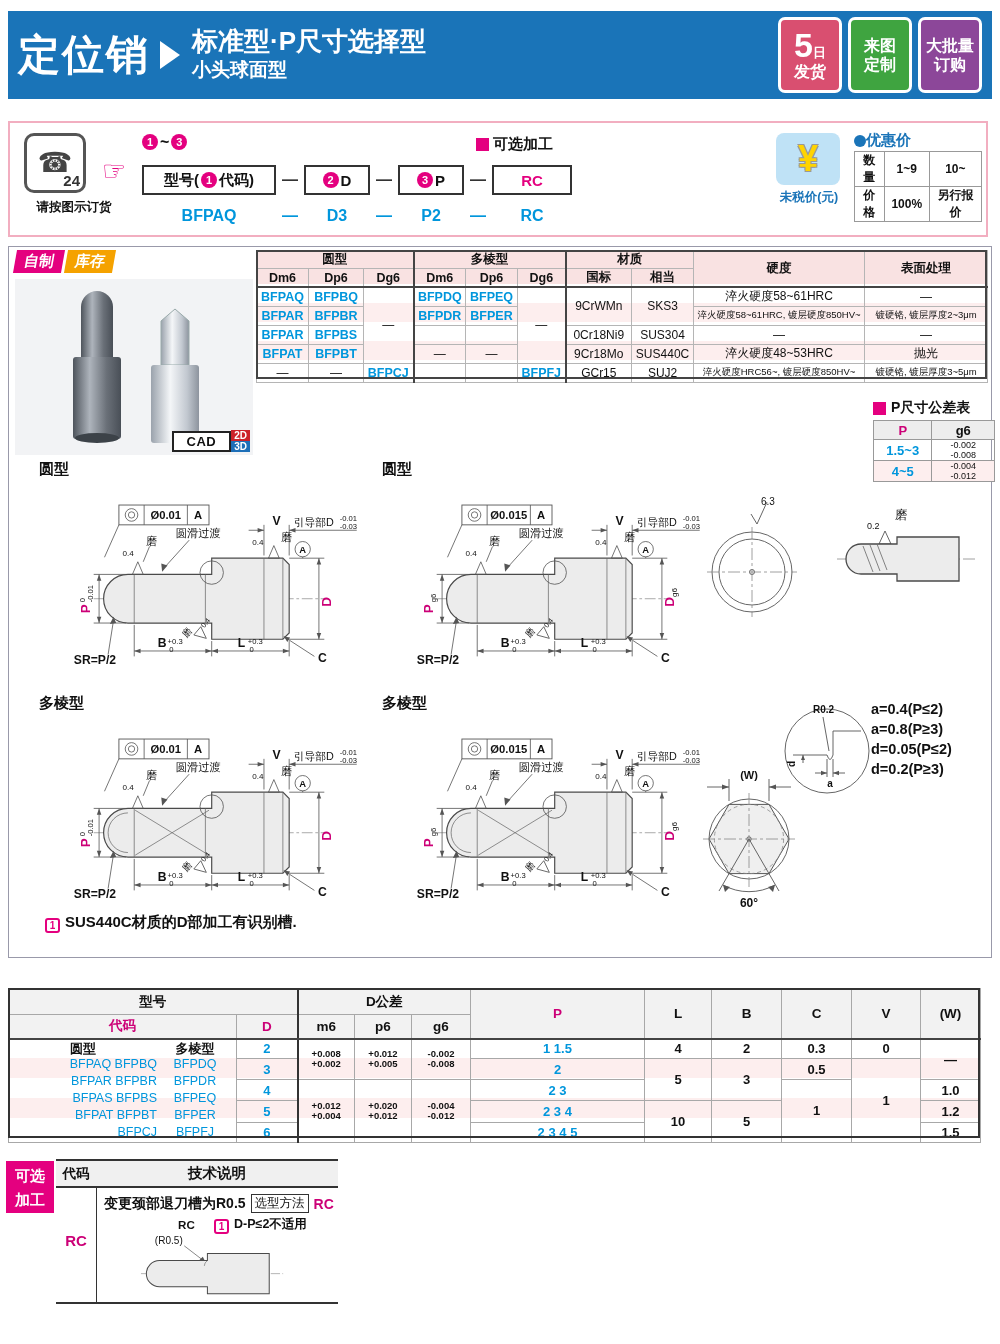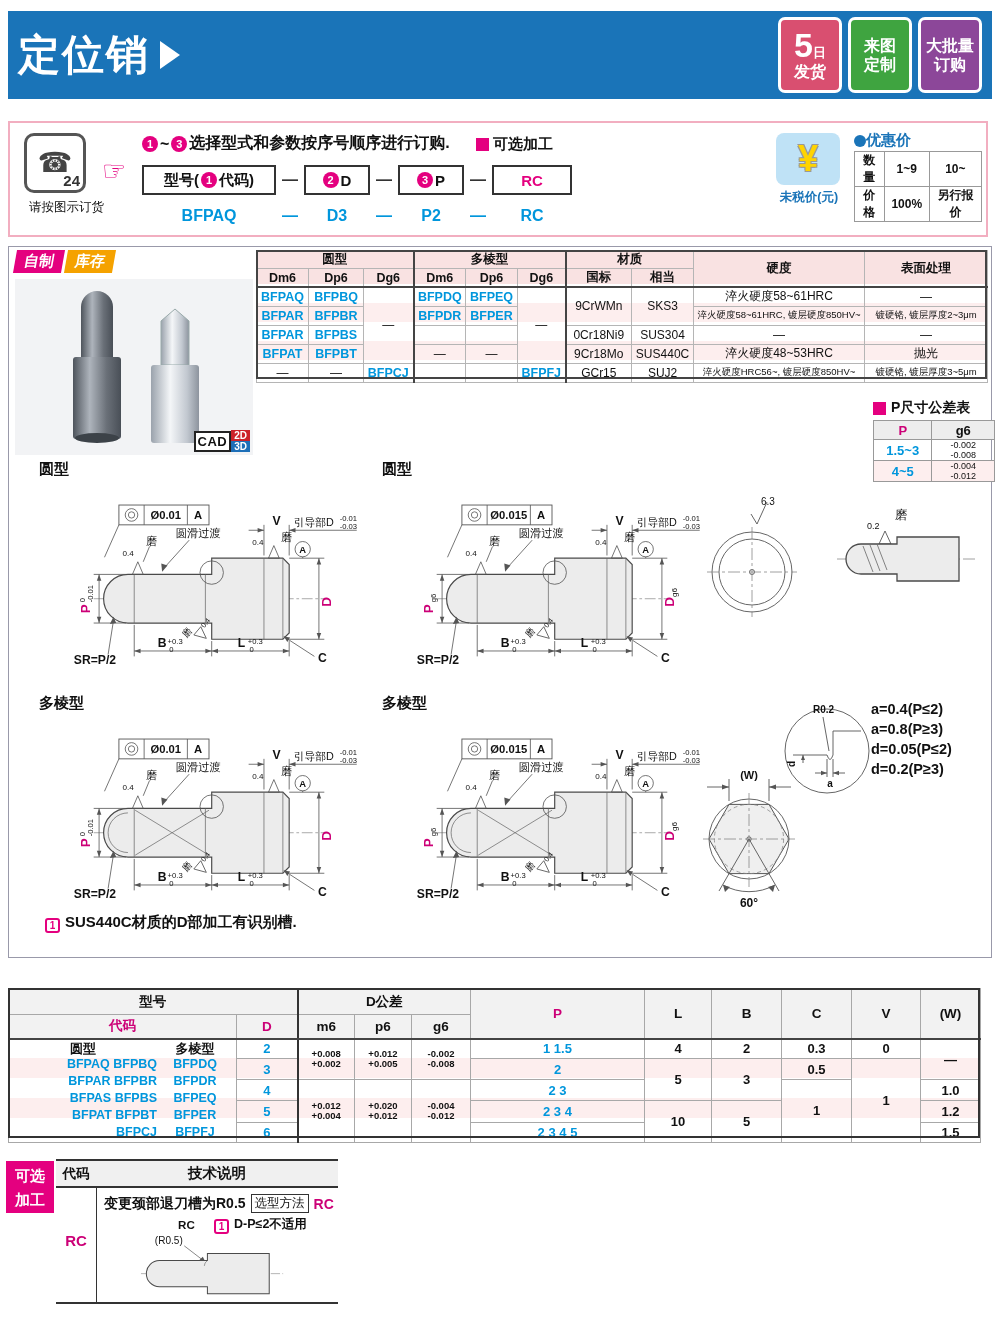--- a/index.html
+++ b/index.html
@@ -17,21 +17,21 @@
 .hbadge{width:64px;height:76px;border:3px solid #fff;border-radius:7px;color:#fff;font-weight:bold;display:flex;flex-direction:column;align-items:center;justify-content:center;text-align:center}
 .hbadge .big{font-size:34px;line-height:30px}
 .hbadge .sm{font-size:13px}
 .hbadge .ln{font-size:16px;line-height:19px}
 
 
 .order{position:absolute;left:8px;top:118px;width:980px;height:116px;border:2px solid #f2aec0;background:#fff}
 .phone{position:absolute;left:14px;top:10px;width:62px;height:60px;border:3px solid #555;border-radius:10px;display:flex;align-items:center;justify-content:center;position:absolute}
 .phone .tel{font-size:28px;color:#444;line-height:1}
 .phone .n24{position:absolute;right:3px;bottom:1px;font-size:15px;font-weight:bold;color:#333}
-.phone-cap{position:absolute;left:2px;top:76px;width:92px;text-align:right;font-size:12.5px;font-weight:normal}
+.phone-cap{position:absolute;left:18px;top:76px;width:92px;text-align:center;font-size:12.5px;font-weight:bold}
 .hand{position:absolute;left:92px;top:32px;font-size:27px;color:#e4007f;font-weight:bold}
 .o-line1{position:absolute;left:132px;top:10px;display:flex;align-items:center;gap:2px;font-size:16px;font-weight:bold}
 .circ{display:inline-flex;width:16px;height:16px;border-radius:50%;background:#e4007f;color:#fff;font-size:11px;align-items:center;justify-content:center;font-weight:bold}
 .o-opt{position:absolute;left:466px;top:12px;display:flex;align-items:center;gap:4px;font-size:15px;font-weight:bold}
 .sq{display:inline-block;width:13px;height:13px;background:#e4007f}
 .o-boxes{position:absolute;left:132px;top:42px;display:flex;align-items:center}
 .obox{height:30px;border:2px solid #333;display:flex;align-items:center;justify-content:center;font-size:15px;font-weight:bold;gap:2px;background:#fff}
 .odash{width:28px;text-align:center;font-size:16px;font-weight:bold;color:#333}
 .o-example{position:absolute;left:132px;top:84px;display:flex;align-items:center;color:#0096dc;font-size:16px;font-weight:bold}
 .o-example span{display:inline-block;text-align:center}
@@ -46,21 +46,21 @@
 .ptable td{border:1px solid #999;font-size:12px;font-weight:bold;text-align:center;height:20px;padding:0 3px}
 
 
 .mainbox{position:absolute;left:8px;top:243px;width:984px;height:712px;border:1px solid #99a;background:#fff}
 .mk-badges{position:absolute;left:6px;top:3px;display:flex}
 .mk{color:#fff;font-weight:bold;font-size:15px;padding:2px 9px;transform:skewX(-10deg)}
 .mk1{background:#e4007f}
 .mk2{background:#f5a200;margin-left:3px}
 .photo{position:absolute;left:6px;top:32px;width:238px;height:176px;background:#f2f3f5}
 .cadb{position:absolute;right:3px;bottom:3px;display:flex;align-items:center}
-.cadb .cad{border:2px solid #222;background:#fff;font-weight:bold;font-size:13px;padding:1px 2px;letter-spacing:.5px}
+.cadb .cad{border:2px solid #222;background:#fff;font-weight:bold;font-size:13px;padding:1px 13px;letter-spacing:.5px}
 .cadb .dd{display:flex;flex-direction:column}
 .cadb .d2{background:#cc2229;color:#fff;font-size:10px;font-weight:bold;padding:0 3px}
 .cadb .d3{background:#1d6fb8;color:#fff;font-size:10px;font-weight:bold;padding:0 3px}
 
 
 .t1wrap{position:absolute;left:247px;top:3px;width:731px;height:129px}
 .stripe{position:absolute;left:0;width:100%}
 .t1,.t2{border-collapse:collapse;table-layout:fixed;width:100%;position:relative}
 .t1 th,.t1 td{border:1px solid #b5b5b5;text-align:center;padding:0;background:transparent;overflow:hidden;white-space:nowrap}
 .t1 th{font-size:12.5px;font-weight:bold;height:17px}
@@ -108,21 +108,21 @@
 .t2 .bl{color:#0096dc}
 .t2 .tol{font-size:9.5px;line-height:10px;font-weight:bold}
 .t2 .magh{color:#cc0077}
 .t2 .thickL{border-left:2px solid #333}
 .t2r{border:2px solid #333;position:absolute;inset:0;pointer-events:none}
 .codecell{vertical-align:top}
 .codehead{display:flex;font-size:13px;font-weight:bold;height:17px}
 .codehead .cr,.codeline .cr{width:148px}
 .codehead .cp,.codeline .cp{width:76px;text-align:center}
 .codehead .cr{text-align:center}
-.codeline{display:flex;height:17px;color:#0096dc;font-weight:bold;font-size:12.5px}
+.codeline{display:flex;height:17px;color:#0096dc;font-weight:normal;font-size:12.5px}
 .codeline .cr{text-align:right}
 
 
 .rcsec{position:absolute;left:4px;top:1156px;width:980px;height:150px}
 .rcbadge{position:absolute;left:2px;top:2px;width:48px;height:52px;background:#e4007f;color:#fff;font-size:15px;font-weight:bold;text-align:center;line-height:24px;padding-top:3px}
 .rctbl{position:absolute;left:52px;top:0;width:282px;height:145px}
 .rchead{position:absolute;left:0;top:0;width:100%;height:29px;background:#f0f0f0;border-top:2px solid #333;border-bottom:2px solid #333;display:flex;align-items:center}
 .rchead .c1{width:40px;text-align:center;font-size:13.5px;font-weight:bold}
 .rchead .c2{flex:1;text-align:center;font-size:14.5px;font-weight:bold}
 .rcbody{position:absolute;left:0;top:29px;width:100%;height:116px;border-bottom:2px solid #333}
@@ -136,20 +136,22 @@
 </style>
 </head>
 <body>
 
 <div class="page">
 
   <div class="hdr">
     <span class="hdr-title">定位销</span>
     <span class="hdr-arrow"></span>
     <span>
+      <div class="hdr-sub1">标准型·P尺寸选择型</div>
+      <div class="hdr-sub2">小头球面型</div>
     </span>
     <span class="hdr-badges">
       <span class="hbadge" style="background:#d94f70">
         <span><span class="big">5</span><span class="sm">日</span></span>
         <span class="ln">发货</span>
       </span>
       <span class="hbadge" style="background:#3fa440">
         <span class="ln">来图</span>
         <span class="ln">定制</span>
       </span>
@@ -165,21 +167,20 @@
       <span class="tel">☎</span>
       <span class="n24">24</span>
     </div>
     <div class="phone-cap">请按图示订货</div>
     <div class="hand">☞</div>
 
     <div class="o-line1">
       <span class="circ">1</span>
       <span>~</span>
       <span class="circ">3</span>
-      <span>选择型式和参数按序号顺序进行订购.</span>
     </div>
     <div class="o-opt">
       <span class="sq"></span>
       <span>可选加工</span>
     </div>
 
     <div class="o-boxes">
       <span class="obox" style="width:134px">
         <span>型号(</span>
           <span class="circ">1</span>

